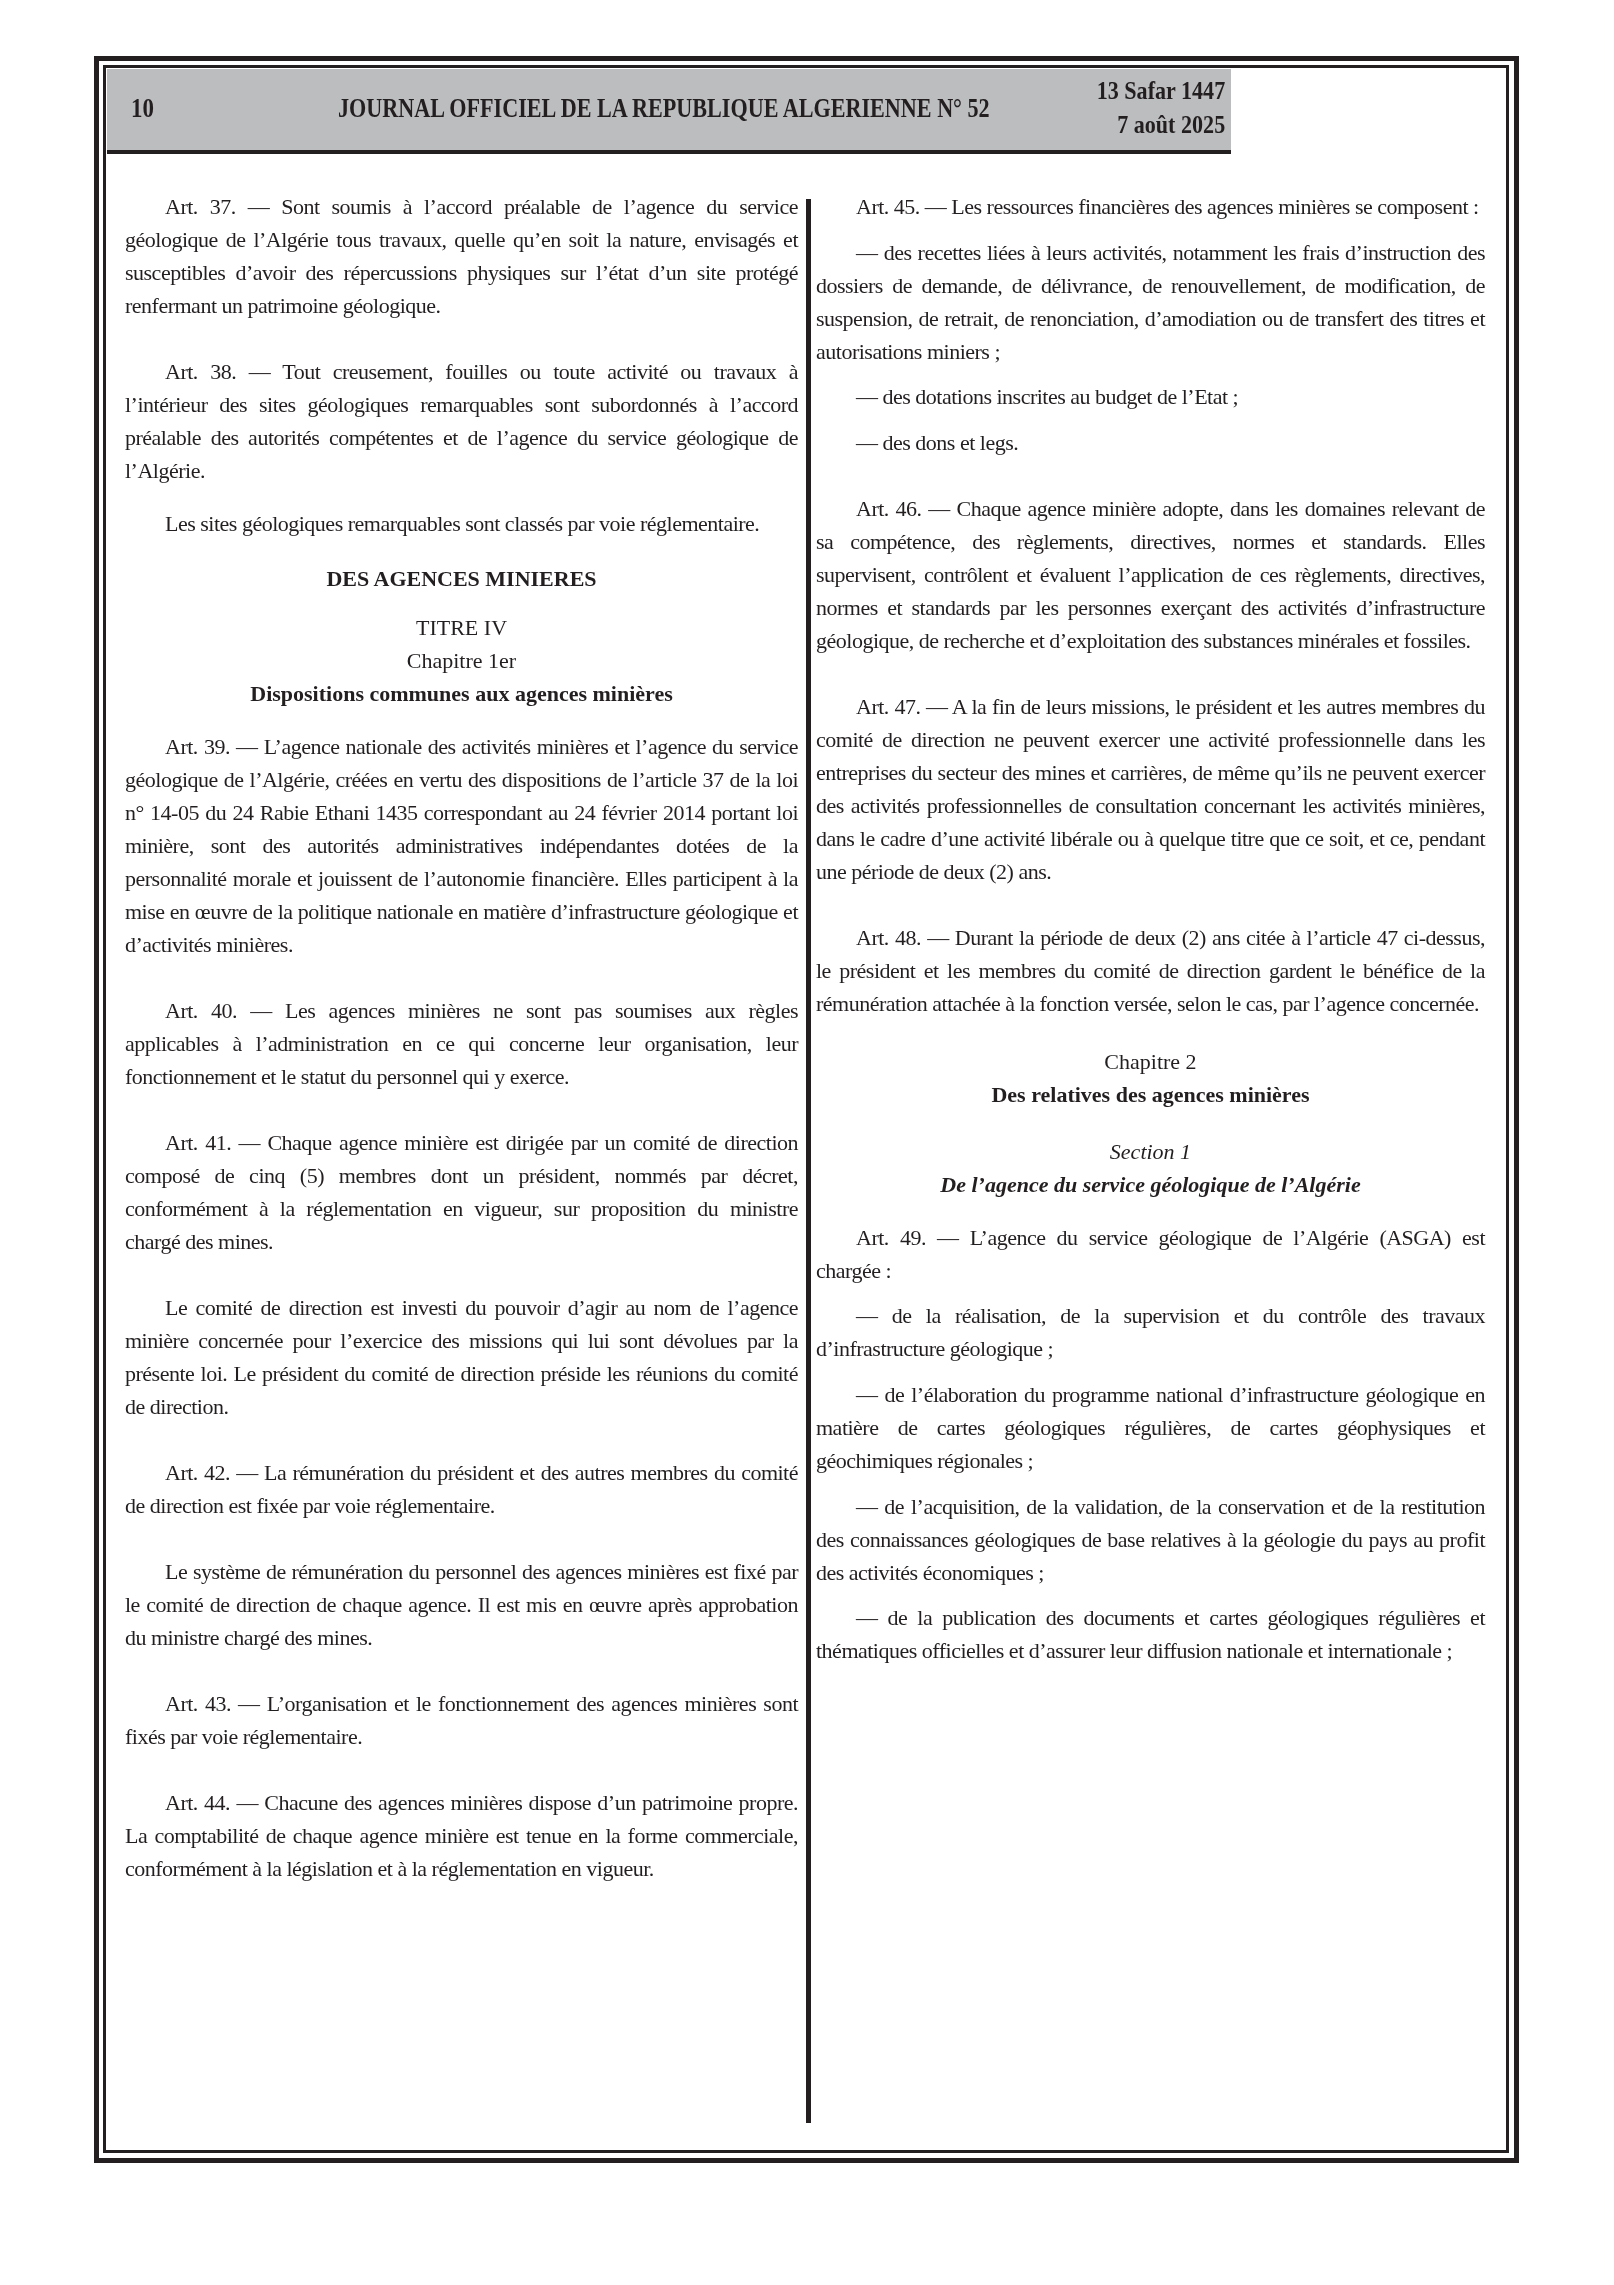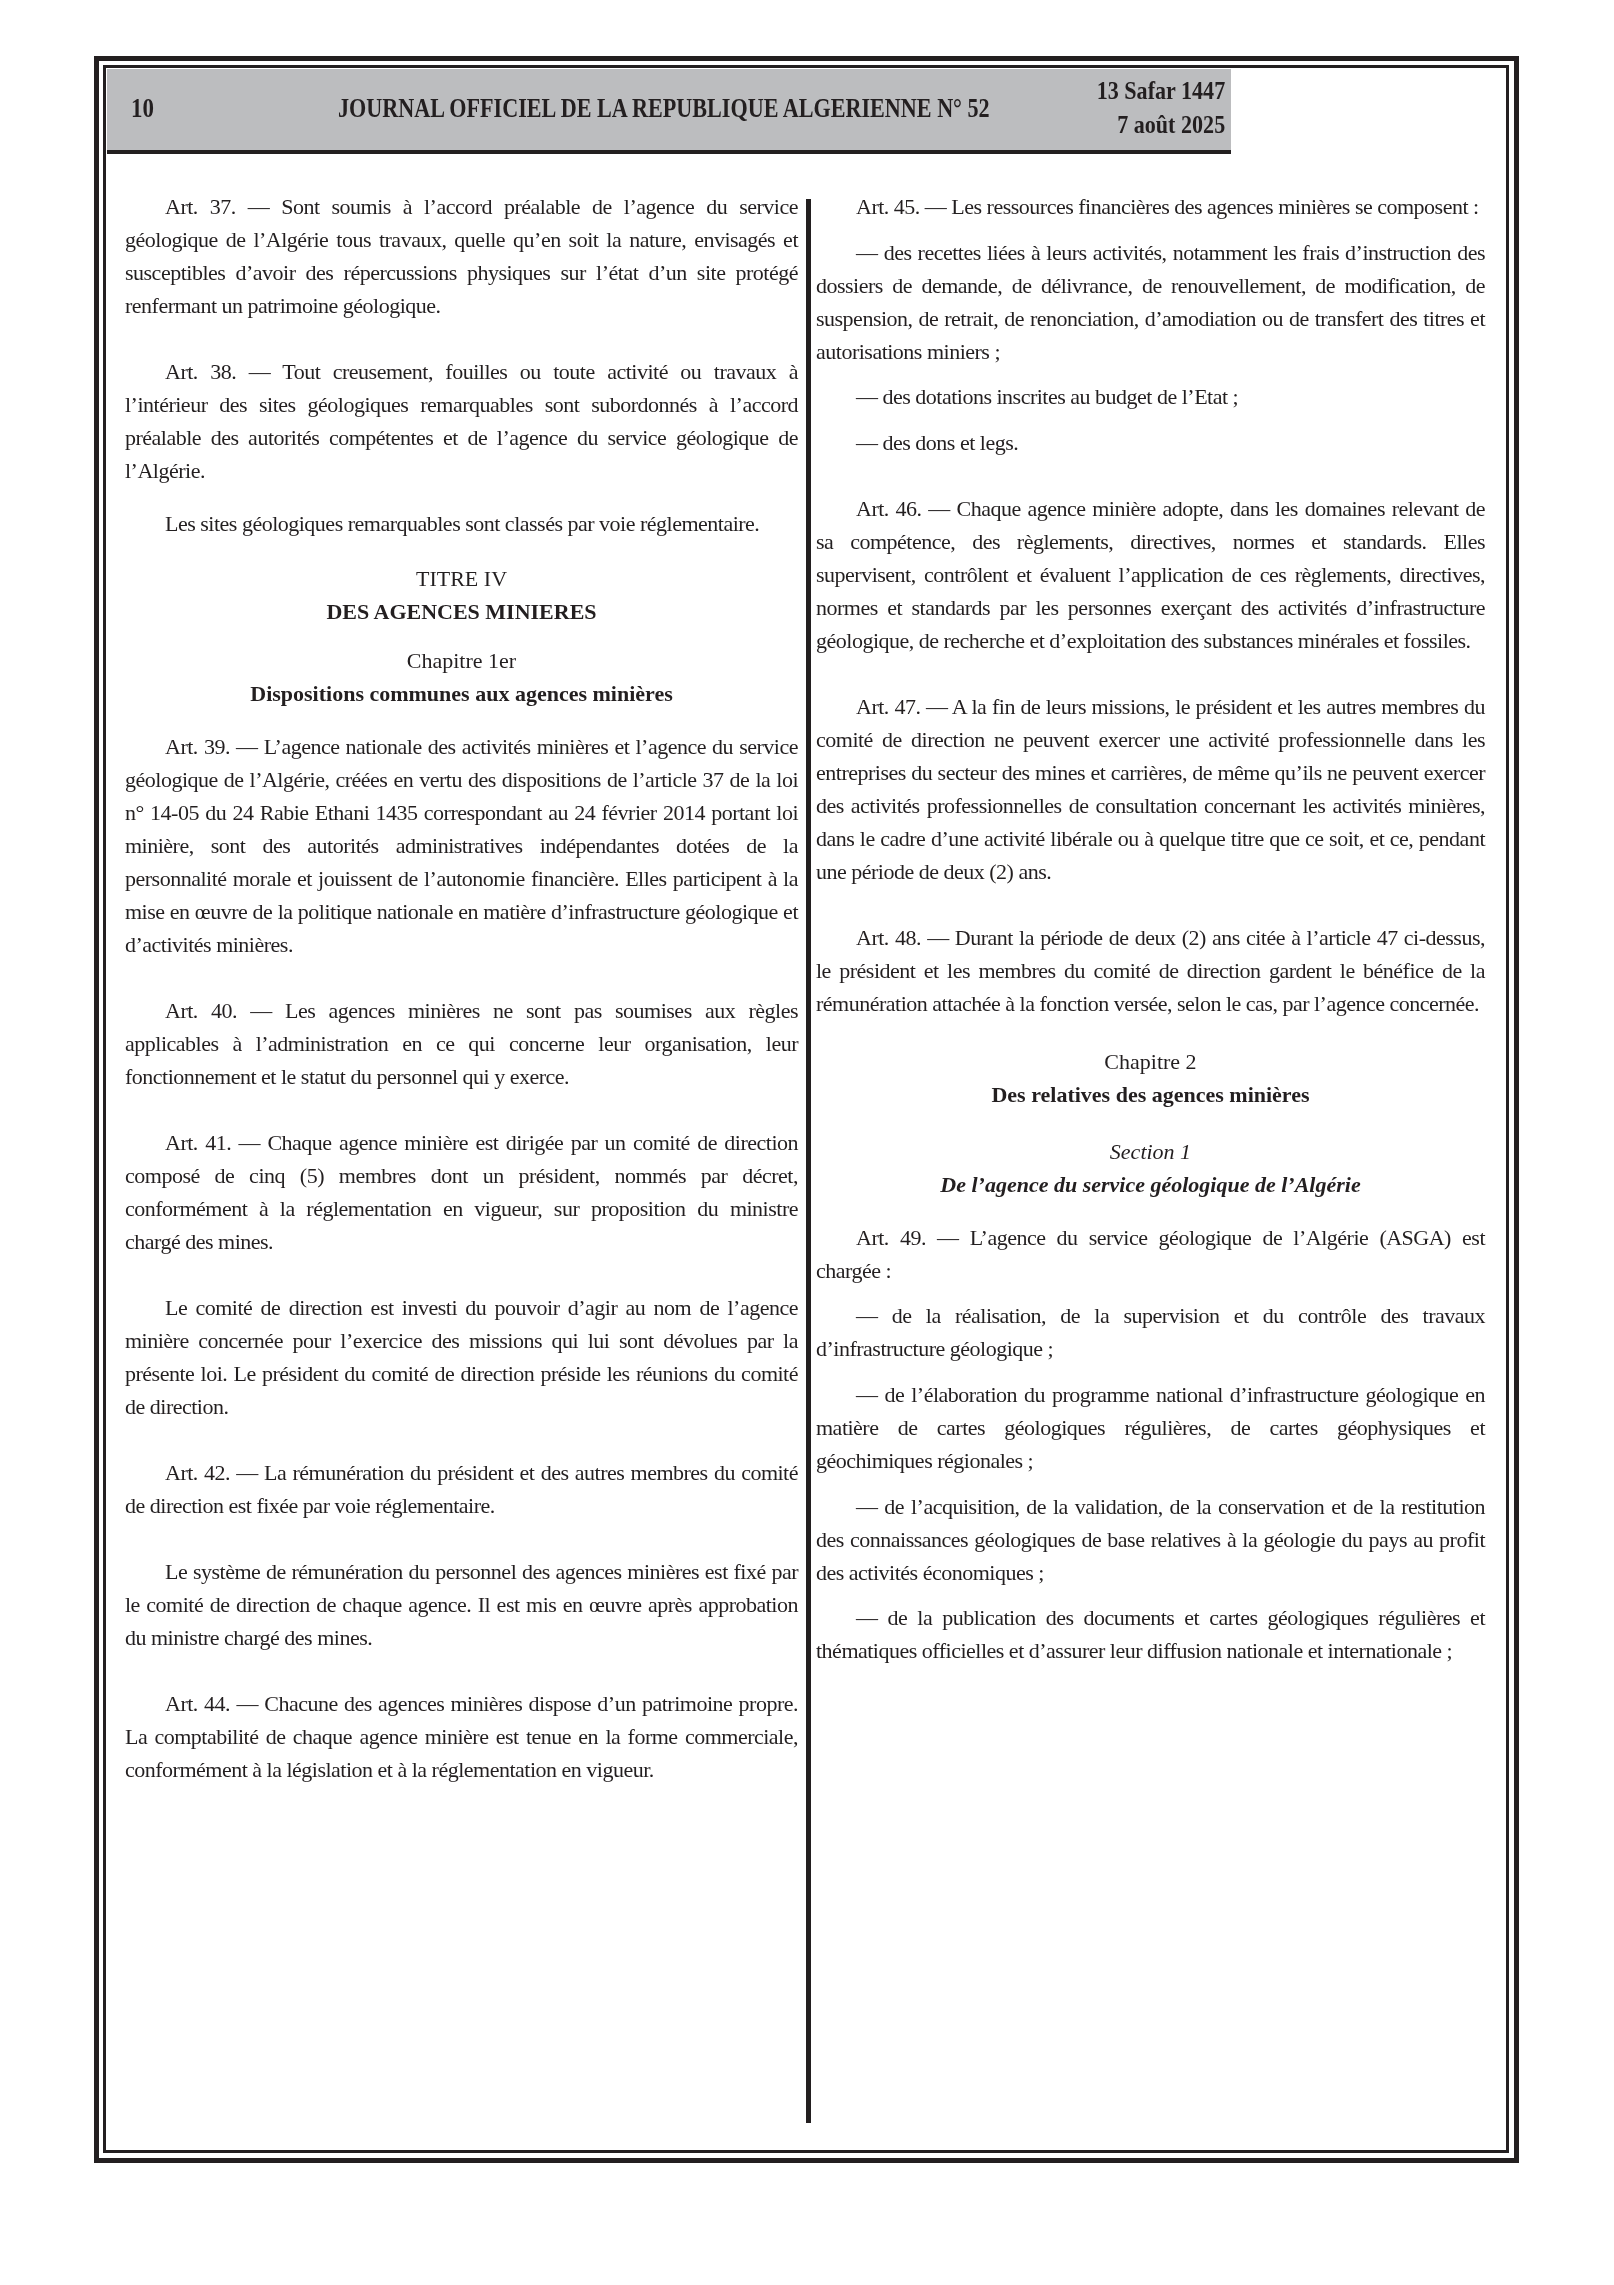--- a/index.html
+++ b/index.html
@@ -44,31 +44,32 @@
   </div>
 </div>
 
 <div class="divider"></div>
 
 <div class="col left">
   <p>Art. 37. — Sont soumis à l’accord préalable de l’agence du service géologique de l’Algérie tous travaux, quelle qu’en soit la nature, envisagés et susceptibles d’avoir des répercussions physiques sur l’état d’un site protégé renfermant un patrimoine géologique.</p>
   <p class="tight">Art. 38. — Tout creusement, fouilles ou toute activité ou travaux à l’intérieur des sites géologiques remarquables sont subordonnés à l’accord préalable des autorités compétentes et de l’agence du service géologique de l’Algérie.</p>
   <p style="margin-top:20px">Les sites géologiques remarquables sont classés par voie réglementaire.</p>
   <div class="head-block" style="margin-top:-11px">
+    <div class="center bold" style="margin-bottom:16.3px">DES AGENCES MINIERES</div>
     <div class="center">TITRE IV</div>
-    <div class="center bold" style="margin-bottom:16.3px">DES AGENCES MINIERES</div>
     <div class="center">Chapitre 1er</div>
     <div class="center bold">Dispositions communes aux agences minières</div>
   </div>
   <p>Art. 39. — L’agence nationale des activités minières et l’agence du service géologique de l’Algérie, créées en vertu des dispositions de l’article 37 de la loi n° 14-05 du 24 Rabie Ethani 1435 correspondant au 24 février 2014 portant loi minière, sont des autorités administratives indépendantes dotées de la personnalité morale et jouissent de l’autonomie financière. Elles participent à la mise en œuvre de la politique nationale en matière d’infrastructure géologique et d’activités minières.</p>
   <p>Art. 40. — Les agences minières ne sont pas soumises aux règles applicables à l’administration en ce qui concerne leur organisation, leur fonctionnement et le statut du personnel qui y exerce.</p>
   <p>Art. 41. — Chaque agence minière est dirigée par un comité de direction composé de cinq (5) membres dont un président, nommés par décret, conformément à la réglementation en vigueur, sur proposition du ministre chargé des mines.</p>
   <p>Le comité de direction est investi du pouvoir d’agir au nom de l’agence minière concernée pour l’exercice des missions qui lui sont dévolues par la présente loi. Le président du comité de direction préside les réunions du comité de direction.</p>
   <p>Art. 42. — La rémunération du président et des autres membres du comité de direction est fixée par voie réglementaire.</p>
   <p>Le système de rémunération du personnel des agences minières est fixé par le comité de direction de chaque agence. Il est mis en œuvre après approbation du ministre chargé des mines.</p>
+  <p>Art. 43. — L’organisation et le fonctionnement des agences minières sont fixés par voie réglementaire.</p>
   <p>Art. 44. — Chacune des agences minières dispose d’un patrimoine propre. La comptabilité de chaque agence minière est tenue en la forme commerciale, conformément à la législation et à la réglementation en vigueur.</p>
 </div>
 
 <div class="col right">
   <p class="tight" style="margin-bottom:16.3px">Art. 45. — Les ressources financières des agences minières se composent :</p>
   <p class="tight" style="margin-bottom:16.3px">— des recettes liées à leurs activités, notamment les frais d’instruction des dossiers de demande, de délivrance, de renouvellement, de modification, de suspension, de retrait, de renonciation, d’amodiation ou de transfert des titres et autorisations miniers ;</p>
   <p class="tight" style="margin-bottom:16.3px">— des dotations inscrites au budget de l’Etat ;</p>
   <p style="margin-bottom:33px">— des dons et legs.</p>
   <p>Art. 46. — Chaque agence minière adopte, dans les domaines relevant de sa compétence, des règlements, directives, normes et standards. Elles supervisent, contrôlent et évaluent l’application de ces règlements, directives, normes et standards par les personnes exerçant des activités d’infrastructure géologique, de recherche et d’exploitation des substances minérales et fossiles.</p>
   <p>Art. 47. — A la fin de leurs missions, le président et les autres membres du comité de direction ne peuvent exercer une activité professionnelle dans les entreprises du secteur des mines et carrières, de même qu’ils ne peuvent exercer des activités professionnelles de consultation concernant les activités minières, dans le cadre d’une activité libérale ou à quelque titre que ce soit, et ce, pendant une période de deux (2) ans.</p>

